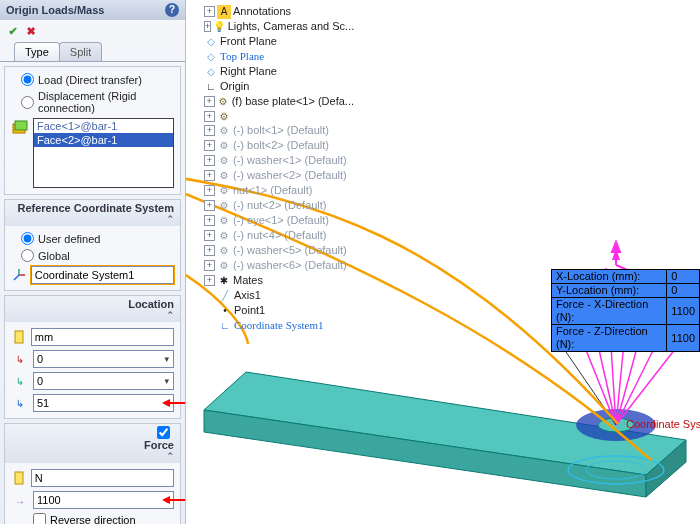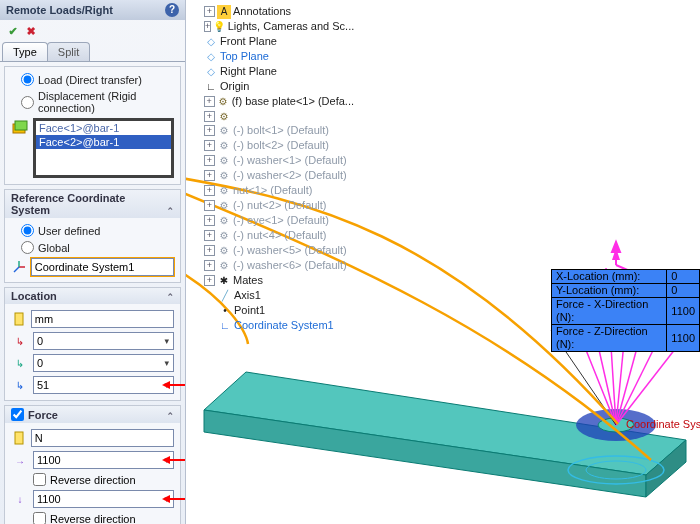--- a/index.html
+++ b/index.html
@@ -5,50 +5,50 @@
 * { box-sizing: border-box; margin: 0; padding: 0; font-family: "Segoe UI", Tahoma, Arial, sans-serif; font-size: 11px; }
 body { width: 700px; height: 524px; background: #fff; display: flex; position: relative; overflow: hidden; }
 
 
 .panel { width: 186px; background: linear-gradient(#f4f6fa,#e9eef6); border-right: 1px solid #b6bfcf; display: flex; flex-direction: column; }
 .panel-title { height: 20px; background: linear-gradient(#dbe3f0,#c0cbdd); padding: 0 6px; display:flex; align-items:center; font-weight:bold; color:#2c3b55; position:relative;}
 .panel-title .help { margin-left:auto; width:14px;height:14px;border-radius:50%;background:#3d63aa;color:#fff;text-align:center;line-height:14px;font-size:10px;}
 .okcancel { padding:4px 6px; display:flex; gap:4px; }
 .okcancel span { width:14px;height:14px;display:inline-block;text-align:center;line-height:14px;font-weight:bold;}
 .ok{color:#3a9b3a;} .no{color:#c23;}
-.tabs { display:flex; padding:0 2px; }
+.tabs { display:flex; padding:0 14px; }
 .tab { padding:3px 10px; border:1px solid #9ca7ba; background:linear-gradient(#fff,#e6ebf3); border-bottom:none; border-radius:4px 4px 0 0; margin-right:-1px; }
 .tab:not(.act){background:linear-gradient(#e6ebf3,#d2d9e6);color:#555;}
 .body { flex:1; overflow-y:auto; border-top:1px solid #9ca7ba; }
 
 .section { border:1px solid #c3cad6; margin:4px; background:#f5f7fb;}
-.sec-head { background:linear-gradient(#eef2f8,#dde4ef); padding:2px 6px; display:flex; align-items:flex-end; font-weight:bold; color:#334;}
+.sec-head { background:linear-gradient(#eef2f8,#dde4ef); padding:2px 6px; display:flex; align-items:flex-end; font-weight:bold; color:#334;flex-direction:column;}
 .sec-head .chev{margin-left:auto;color:#667;font-size:9px;}
 .sec-body { padding:4px 6px; }
 
 .radio { display:flex; align-items:center; gap:4px; padding:2px 0 2px 10px; color:#222; }
 .radio input{margin:0;}
 .sel-row{display:flex;align-items:flex-start;gap:4px;padding:2px 0;}
 .icon-box{width:18px;height:18px;display:flex;align-items:center;justify-content:center;}
-.listbox{flex:1;height:60px;border:3px solid #404040;background:#fff;overflow:hidden;}
+.listbox{flex:1;height:70px;border:1px solid #404040;background:#fff;overflow:hidden;}
 .listbox div{padding:1px 3px;color:#4a67a8;}
 .listbox div.hl{background:#2f5fc2;color:#fff;}
 .txtin,.combo{width:100%;height:18px;border:1px solid #7a8aac;background:#fff;padding:0 3px;line-height:16px;}
 .field-row{display:flex;align-items:center;gap:4px;padding:2px 0;}
 .field-row .ic{width:18px;height:18px;display:flex;align-items:center;justify-content:center;font-size:10px;}
 .spinner{flex:1;height:18px;border:1px solid #7a8aac;background:#fff;padding:0 16px 0 3px;position:relative;line-height:16px;}
 .spinner::after{content:"▾";position:absolute;right:4px;top:0;color:#444;font-size:9px;}
 .chk{display:flex;align-items:center;gap:4px;padding:2px 0 2px 22px;}
 
 
 .tree { padding:4px 0 0 4px; width:168px; line-height:15px; color:#222; position:relative; z-index:3; }
 .tree-row{display:flex;align-items:center;gap:2px;white-space:nowrap;}
 .exp{width:11px;height:11px;border:1px solid #8a94a5;background:#fff;text-align:center;line-height:8px;font-size:9px;color:#556;}
 .ticon{width:14px;height:14px;display:inline-flex;align-items:center;justify-content:center;font-size:10px;}
-.hlblue{color:#1d6bd6;}
+.hlblue{color:#1d6bd6;font-family:Liberation Serif, serif;}
 .gray{color:#8e99a8;}
 .d1{padding-left:14px;} .d2{padding-left:28px;}
 
 
 .view3d { position:absolute; left:186px; top:0; right:0; bottom:0; background:#fff; }
 .datatbl{position:absolute;left:365px;top:269px;border-collapse:collapse;font-size:10px;background:#3b82f6;}
 .datatbl td{border:1px solid #000;padding:0 4px;line-height:13px;}
 .datatbl td:last-child{width:30px;}
 
 
@@ -58,21 +58,21 @@
 .red-arrow::before{content:"";position:absolute;left:-6px;top:-3px;border:4px solid transparent;border-right:8px solid red;}
 
 
 .hlorange{outline:1px solid #f7a100;}
 </style>
 </head>
 <body>
 
 <div class="panel">
   <div class="panel-title">
-    <span>Remote Loads/Right</span>
+    <span>Origin Loads/Mass</span>
     <span class="help">?</span>
   </div>
   <div class="okcancel">
     <span class="ok">✔</span>
     <span class="no">✖</span>
   </div>
   <div class="tabs">
     <div class="tab act">Type</div>
     <div class="tab">Split</div>
   </div>

